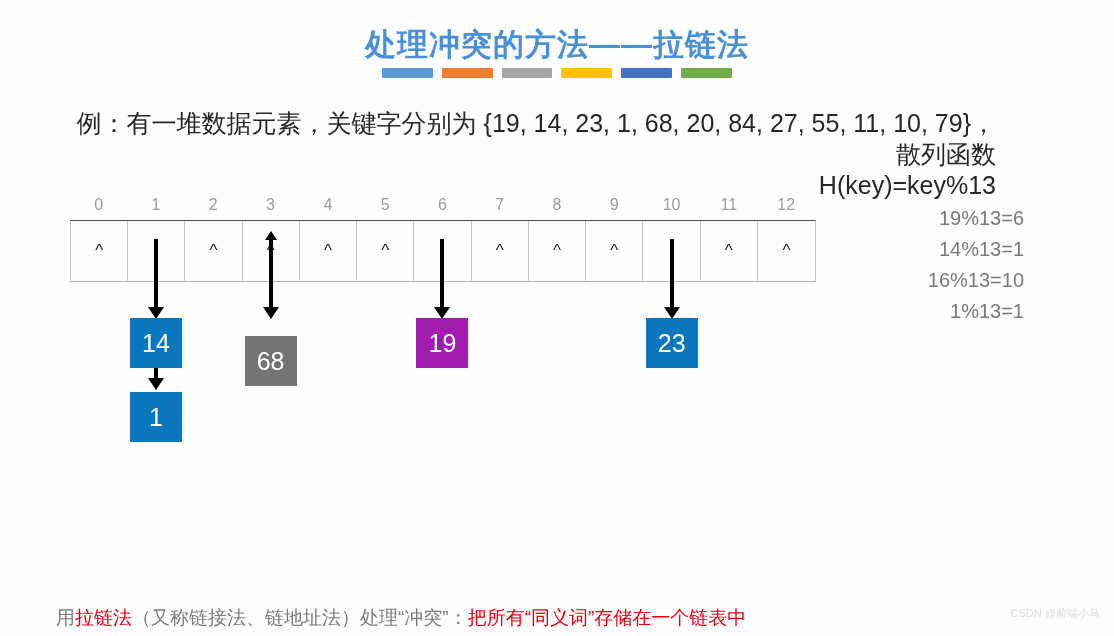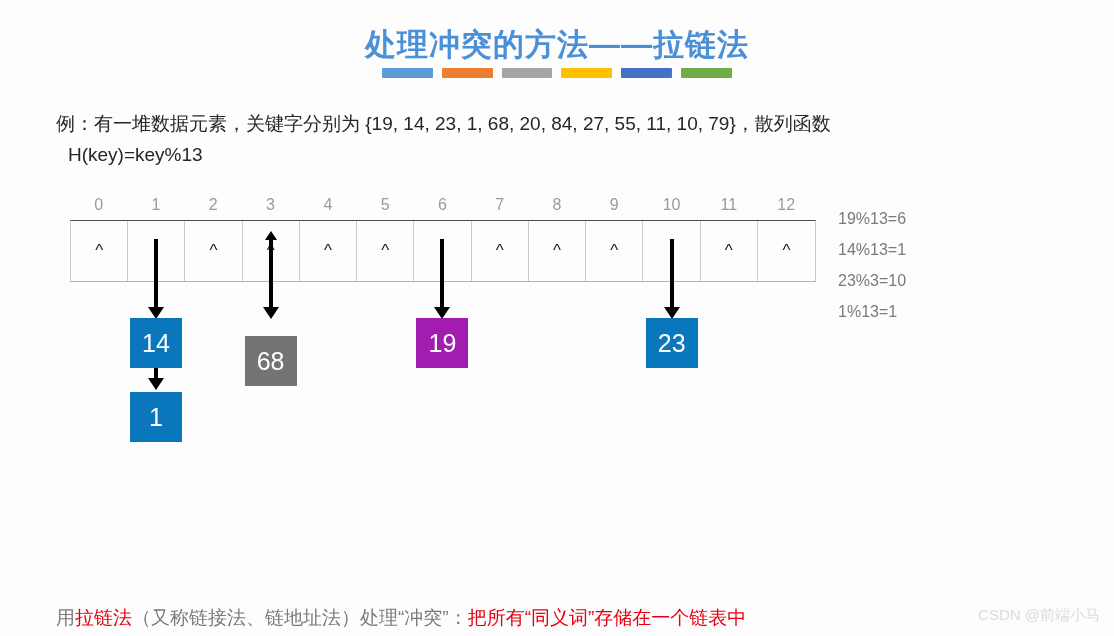--- a/index.html
+++ b/index.html
@@ -42,23 +42,24 @@
     height: 10px;
     border-radius: 1px;
   }
 
   
   #example-text {
     position: absolute;
     top: 108px;
     left: 56px;
     width: 940px;
-    font-size: 19px;
+    font-size: 25px;
     color: #262626;
     line-height: 31px;
+    text-align: right;
   }
   #example-text .line2 { display: block; margin-left: 12px; }
 
   
   #hash-table-area {
     position: absolute;
     left: 70px;
     top: 195px;
     width: 746px;
   }
@@ -136,42 +137,42 @@
     align-items: center;
     justify-content: center;
   }
 
   
   #calc-list {
     position: absolute;
     left: 838px;
     top: 203px;
     width: 186px;
-    text-align: left;
-    font-size: 16px;
+    text-align: right;
+    font-size: 20px;
     color: #7a7a7a;
     line-height: 31px;
   }
 
   
   #footer-note {
     position: absolute;
     left: 56px;
     top: 605px;
     font-size: 19px;
     color: #7a7a7a;
     white-space: nowrap;
   }
   #footer-note .red { color: #e60012; }
 
   #watermark {
     position: absolute;
     right: 14px;
     top: 606px;
-    font-size: 15px;
+    font-size: 11px;
     color: #dcdcdc;
     white-space: nowrap;
   }
 </style>
 </head>
 <body>
 
 <div id="slide-title">处理冲突的方法——拉链法</div>
 <div id="title-underline">
     <div class="bar" style="background: rgb(91, 155, 213);"></div>
@@ -229,21 +230,21 @@
     <div class="node-box" style="left: 244.55px; top: 336px; background: #737373; color: rgb(255, 255, 255);">68</div>
     <div class="arrow" style="left: 440.45px; top: 239px; height: 69px;"></div>
     <div class="node-box" style="left: 416.45px; top: 318px; background: #a21caf; color: rgb(255, 255, 255);">19</div>
     <div class="arrow" style="left: 669.65px; top: 239px; height: 69px;"></div>
     <div class="node-box" style="left: 645.65px; top: 318px; background: rgb(10, 119, 189); color: rgb(255, 255, 255);">23</div>
   </div>
 
 <div id="calc-list">
     <div>19%13=6</div>
     <div>14%13=1</div>
-    <div>23%3=10</div>
+    <div>16%13=10</div>
     <div>1%13=1</div>
   </div>
 
 <div id="footer-note">
   <span>用</span><span class="red">拉链法</span><span>（又称链接法、链地址法）处理“冲突”：</span><span class="red">把所有“同义词”存储在一个链表中</span>
 </div>
 
 <div id="watermark">CSDN @前端小马</div>
 
 </body></html>

